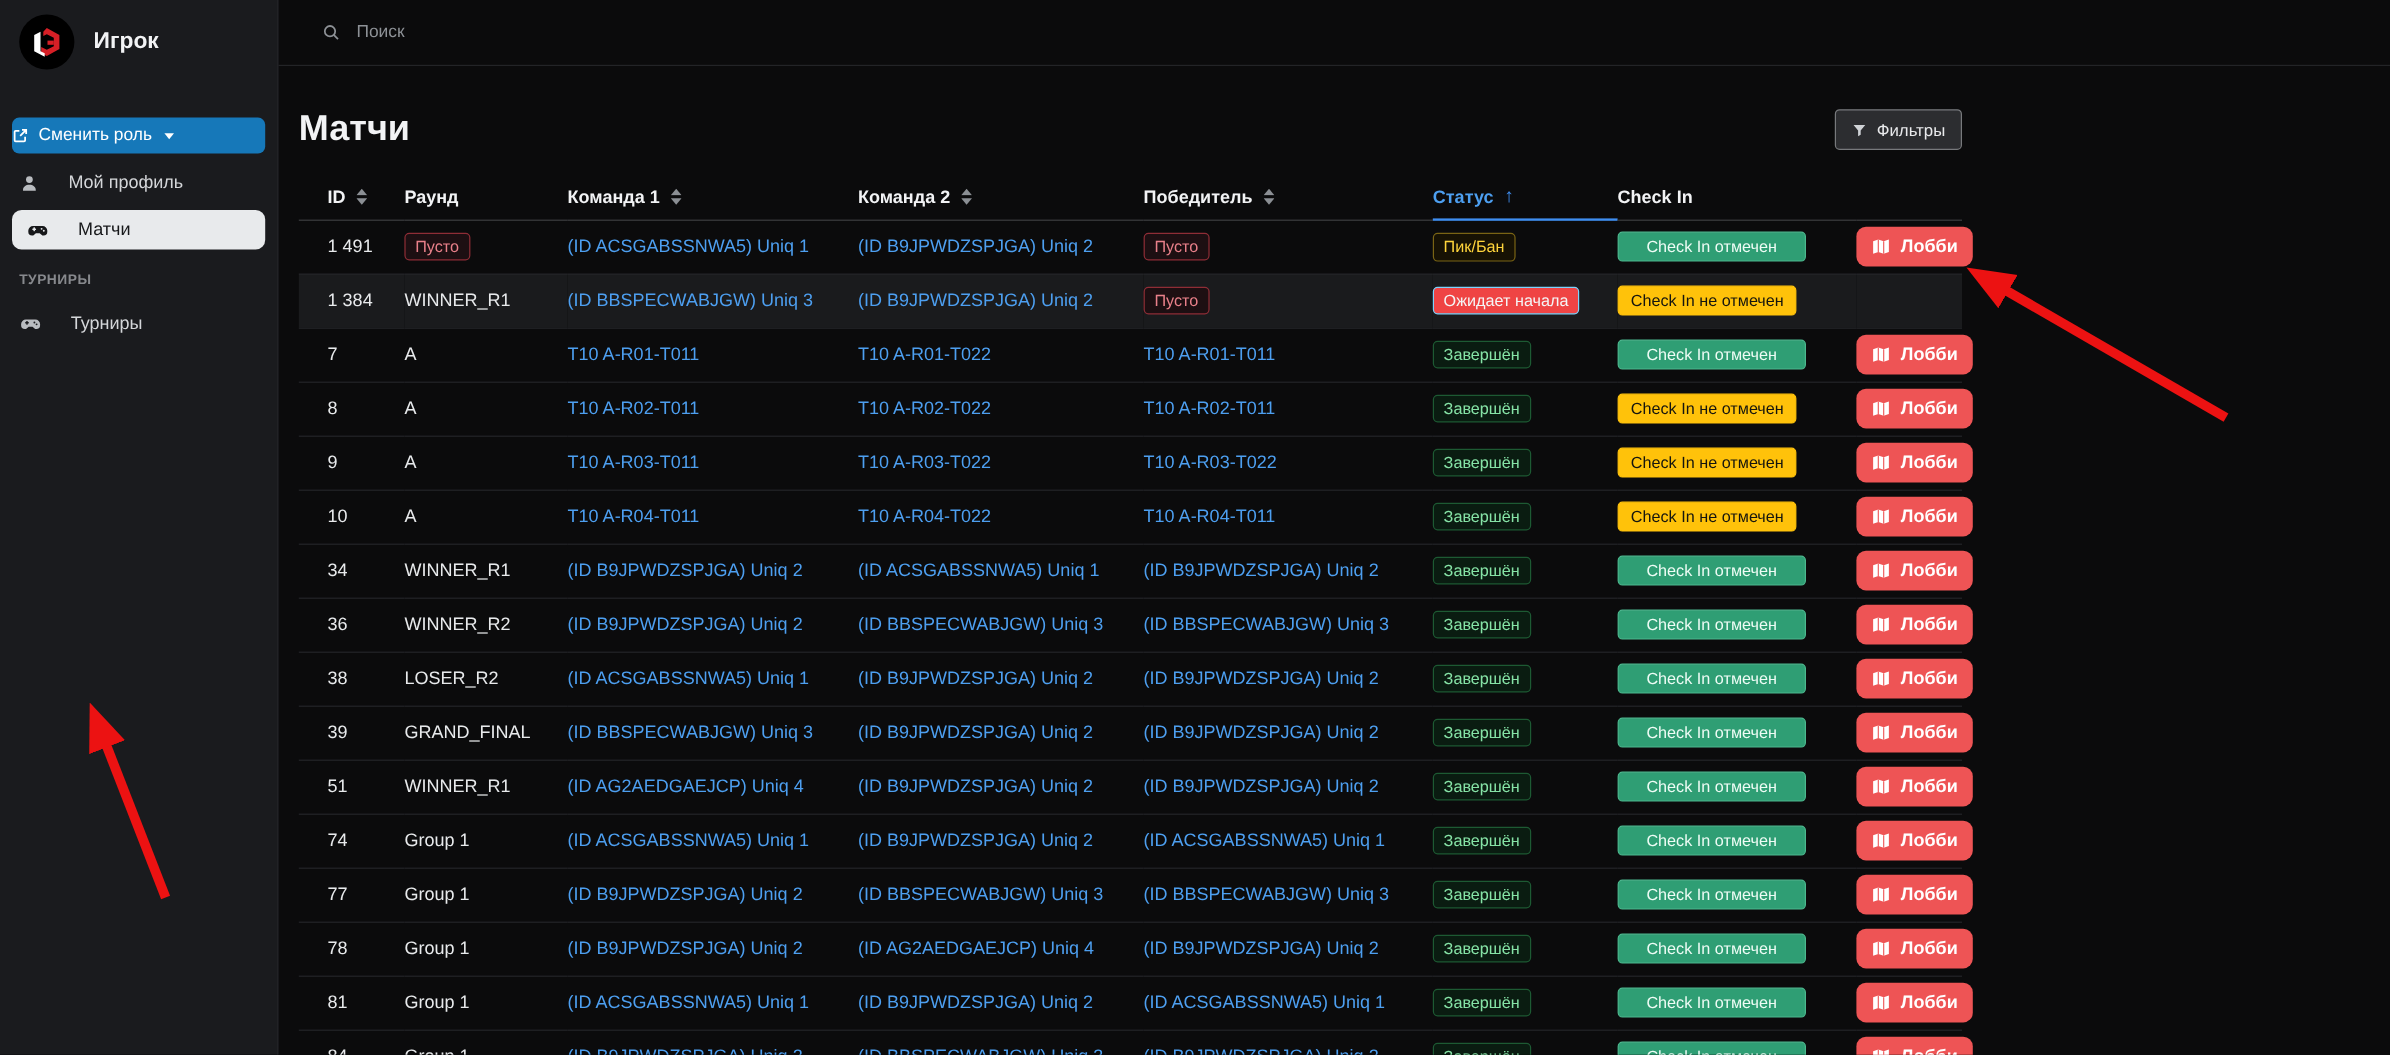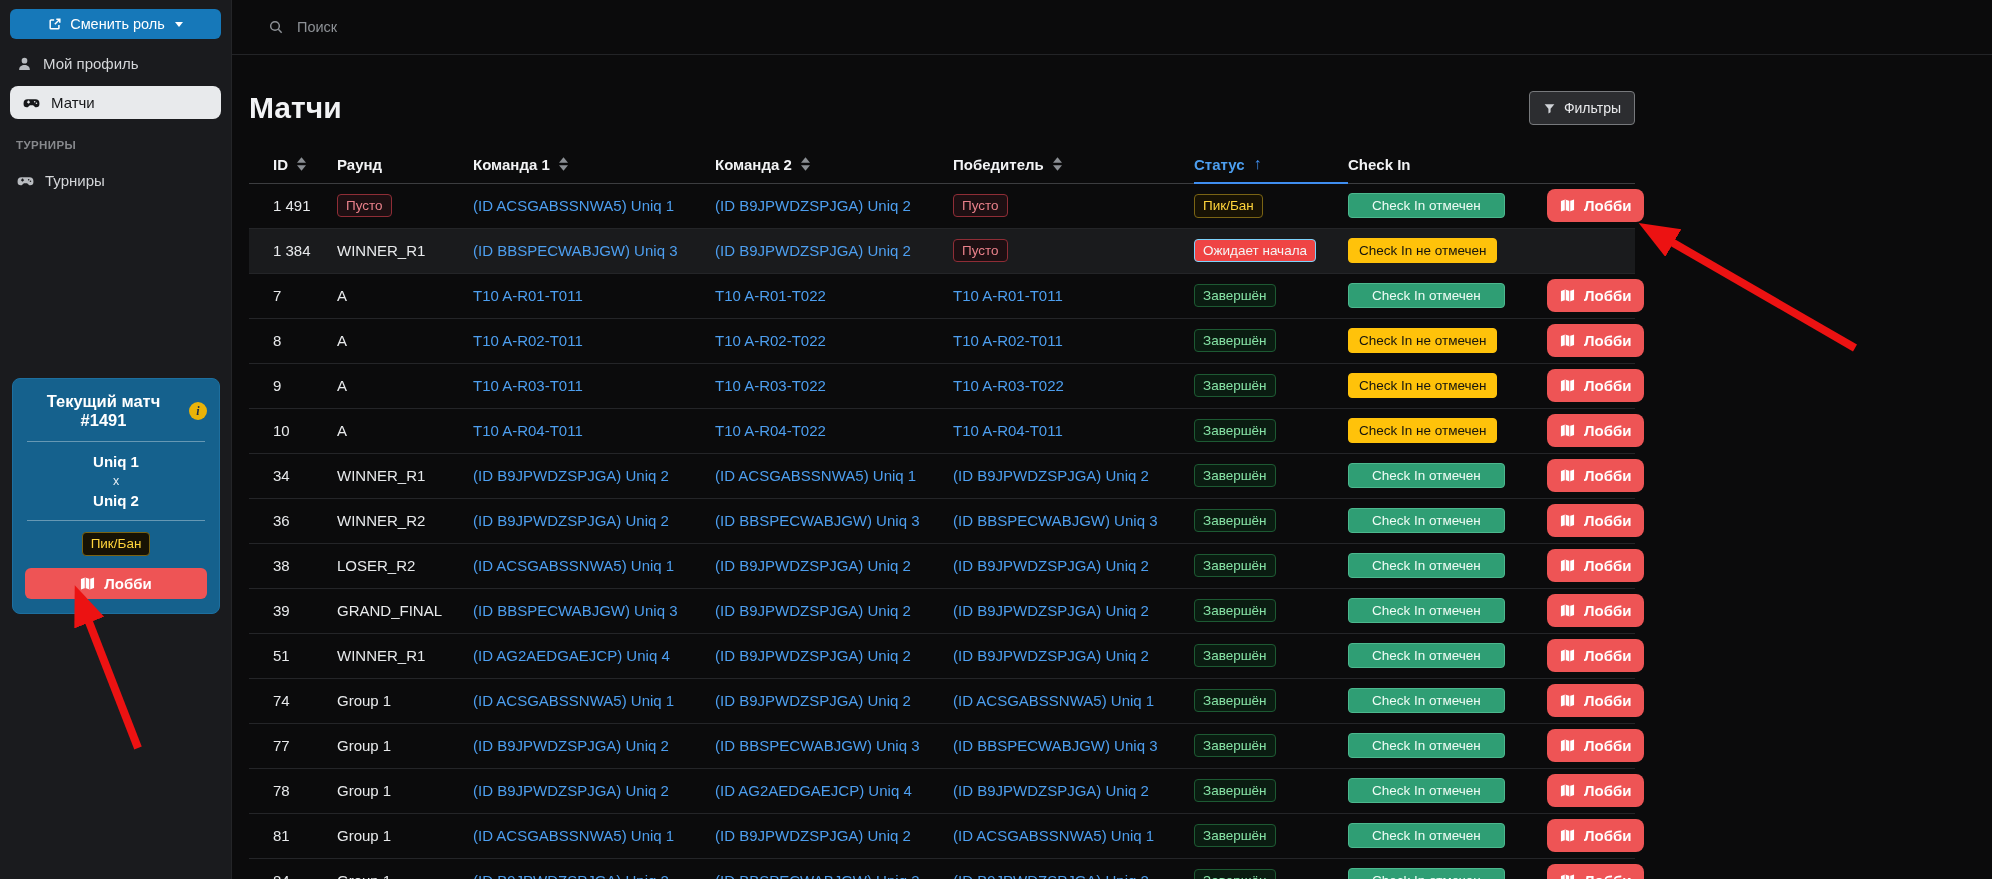--- a/index.html
+++ b/index.html
@@ -10,25 +10,25 @@
   *{box-sizing:border-box;margin:0;padding:0}
   html,body{width:1992px;height:879px;overflow:hidden}
   body{background:var(--c-bg);font-family:"Liberation Sans",sans-serif;color:#e8eaec;position:relative}
 
   
   .sidebar{position:absolute;left:0;top:0;width:232px;height:879px;background:var(--c-sidebar);
     border-right:1px solid #242528;z-index:2}
   .brand{display:flex;align-items:center;gap:16px;padding:13px 16px;height:70px}
   .brand-logo{width:46px;height:46px;border-radius:50%;background:#000;display:flex;align-items:center;justify-content:center;flex:0 0 auto}
   .brand-title{font-size:19px;font-weight:700;color:#f2f3f5}
-  .btn-switch{display:flex;align-items:center;justify-content:center;gap:8px;margin:9px 10px 4px;
+  .btn-switch{display:flex;align-items:center;justify-content:flex-start;gap:8px;margin:28px 10px 4px;
     width:calc(100% - 20px);height:30px;background:var(--c-accent);border:none;border-radius:6px;
     color:#fff;font-size:14.5px;font-family:inherit;cursor:pointer}
   .caret{width:0;height:0;border-left:4.5px solid transparent;border-right:4.5px solid transparent;border-top:5px solid #fff;margin-left:2px}
-  .nav-item{display:flex;align-items:center;gap:10px;padding:8px 16px;margin-top:8px;color:#d4d6d9;font-size:15px;cursor:pointer}
+  .nav-item{display:flex;align-items:center;gap:24px;padding:8px 16px;margin-top:8px;color:#d4d6d9;font-size:15px;cursor:pointer}
   .nav-item .ico{color:#b9bcc0;display:flex}
   .nav-item.active{background:var(--c-active-item);color:#17181a;margin:6px 10px 0;padding:7px 12px;border-radius:8px}
   .nav-item.active .ico{color:#17181a}
   .nav-section{padding:20px 16px 4px;font-size:11.5px;font-weight:700;letter-spacing:.4px;color:#87898d}
 
   
   .match-card{position:absolute;left:12px;top:378px;width:208px;background:var(--c-card);
     border:1px solid #1d6f9f;border-radius:8px;padding:13px 12px 14px;text-align:center}
   .mc-title{font-size:16.5px;font-weight:700;color:#fff;display:flex;align-items:center;justify-content:center;gap:7px}
   .info-ico{width:18px;height:18px;border-radius:50%;background:#eab308;color:#1d2d44;font-size:12px;font-weight:700;
@@ -78,20 +78,30 @@
   .b-ckno{color:#15150f;border:1px solid var(--c-warning);background:var(--c-warning);padding:5px 10px}
   table .btn-lobby{padding:8px 13px;border-radius:8px}
 
   
   .overlay{position:absolute;left:0;top:0;width:1992px;height:879px;z-index:10;pointer-events:none}
 </style>
 </head>
 <body>
 
 <aside class="sidebar">
+  <div class="brand">
+    <span class="brand-logo">
+      <svg width="28" height="28" viewBox="0 0 24 24">
+        <polygon points="12,2 21,7 21,17 12,22 8,20 8,15.5 12,17.6 17,15 17,9 12,6.4 9.5,7.7 9.5,4.6" fill="#d61f26"></polygon>
+        <polygon points="3,7 7.5,4.7 7.5,18.6 10.5,20.1 10.5,22.6 3,18.6" fill="#ffffff"></polygon>
+        <rect x="12.5" y="11" width="4.5" height="3" fill="#d61f26"></rect>
+      </svg>
+    </span>
+    <span class="brand-title">Игрок</span>
+  </div>
 
   <button class="btn-switch">
     <span style="display:flex">
       <svg width="14" height="14" viewBox="0 0 16 16" fill="none" stroke="#fff" stroke-width="1.7">
         <path d="M7 3.5H3.5a1 1 0 0 0-1 1v8a1 1 0 0 0 1 1h8a1 1 0 0 0 1-1V9"></path>
         <path d="M9.5 2.5h4v4M13.2 2.8 7.8 8.2"></path>
       </svg>
     </span>
     <span>Сменить роль</span>
     <span class="caret"></span>
@@ -129,43 +139,20 @@
         <path d="M7 8h10a5 5 0 0 1 5 5v1a4 4 0 0 1-4 4h-1.2L14 15.5h-4L7.2 18H6a4 4 0 0 1-4-4v-1a5 5 0 0 1 5-5z"></path>
         <rect x="6.2" y="10.6" width="4" height="1.6" rx=".5" fill="#1a1b1e"></rect>
         <rect x="7.4" y="9.4" width="1.6" height="4" rx=".5" fill="#1a1b1e"></rect>
         <circle cx="16" cy="11" r="1" fill="#1a1b1e"></circle>
           <circle cx="18.3" cy="13" r="1" fill="#1a1b1e"></circle>
       </svg>
     </span>
     <span>Турниры</span>
   </div>
 
-  <div class="match-card">
-    <div class="mc-title">
-      <span>Текущий матч #1491</span>
-      <span class="info-ico">i</span>
-    </div>
-    <hr class="mc-divider">
-    <div class="mc-team">Uniq 1</div>
-    <div class="mc-x">x</div>
-    <div class="mc-team">Uniq 2</div>
-    <hr class="mc-divider">
-    <div class="mc-badge-wrap">
-      <span class="bdg b-pickban">Пик/Бан</span>
-    </div>
-    <button class="btn-lobby">
-      <span style="display:flex">
-        <svg width="15" height="15" viewBox="0 0 16 16">
-          <path fill="#fff" d="M1 3.2 5.6 1.6 10.4 3.2 15 1.6V12.8L10.4 14.4 5.6 12.8 1 14.4Z"></path>
-          <path stroke="#ee5455" stroke-width="1" fill="none" d="M5.6 1.6V12.8M10.4 3.2V14.4"></path>
-        </svg>
-      </span>
-      <span>Лобби</span>
-    </button>
-  </div>
 </aside>
 
 <div class="main">
   <div class="topbar">
     <div class="search-wrap">
       <span style="display:flex">
         <svg width="16" height="16" viewBox="0 0 24 24" fill="none" stroke="#8d9196" stroke-width="2.2">
           <circle cx="10.5" cy="10.5" r="6.5"></circle>
             <path d="m15.5 15.5 5 5"></path>
         </svg>

